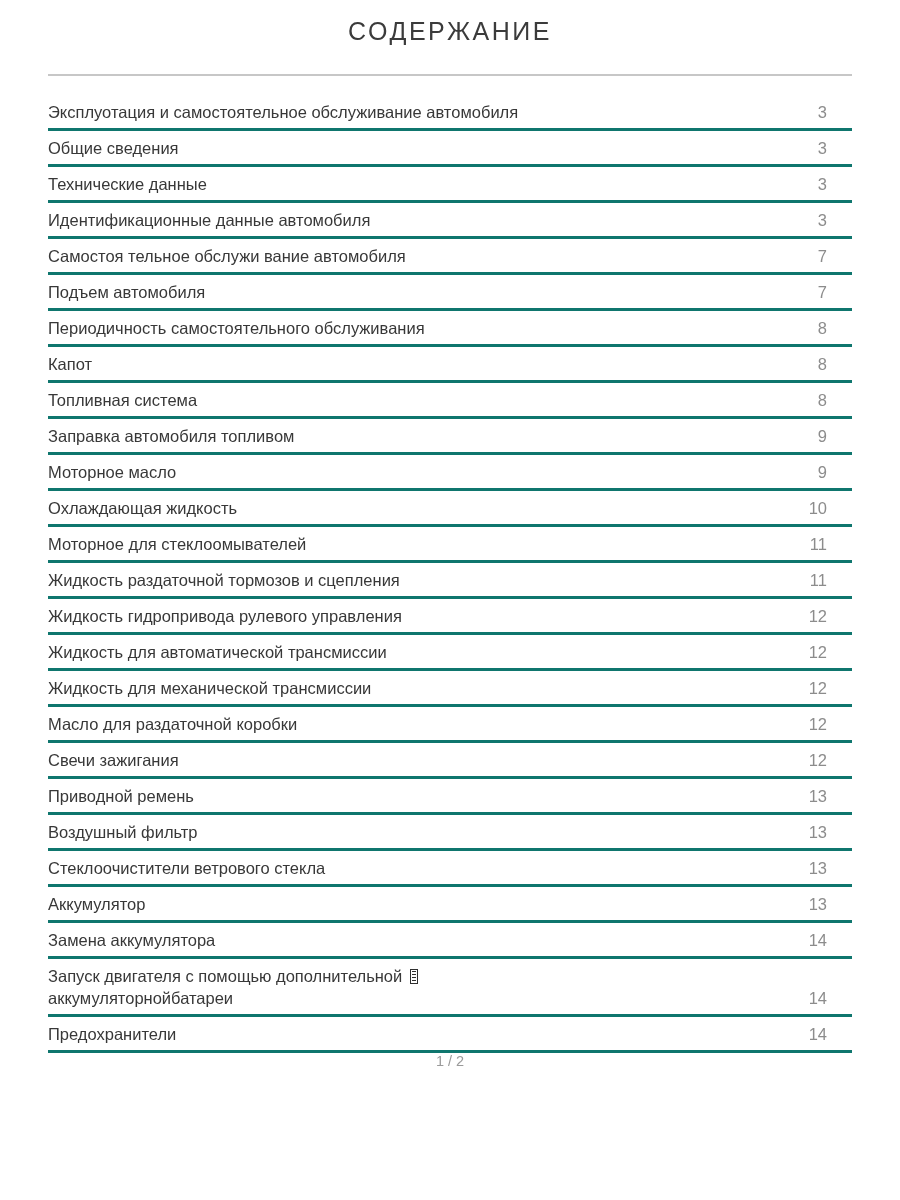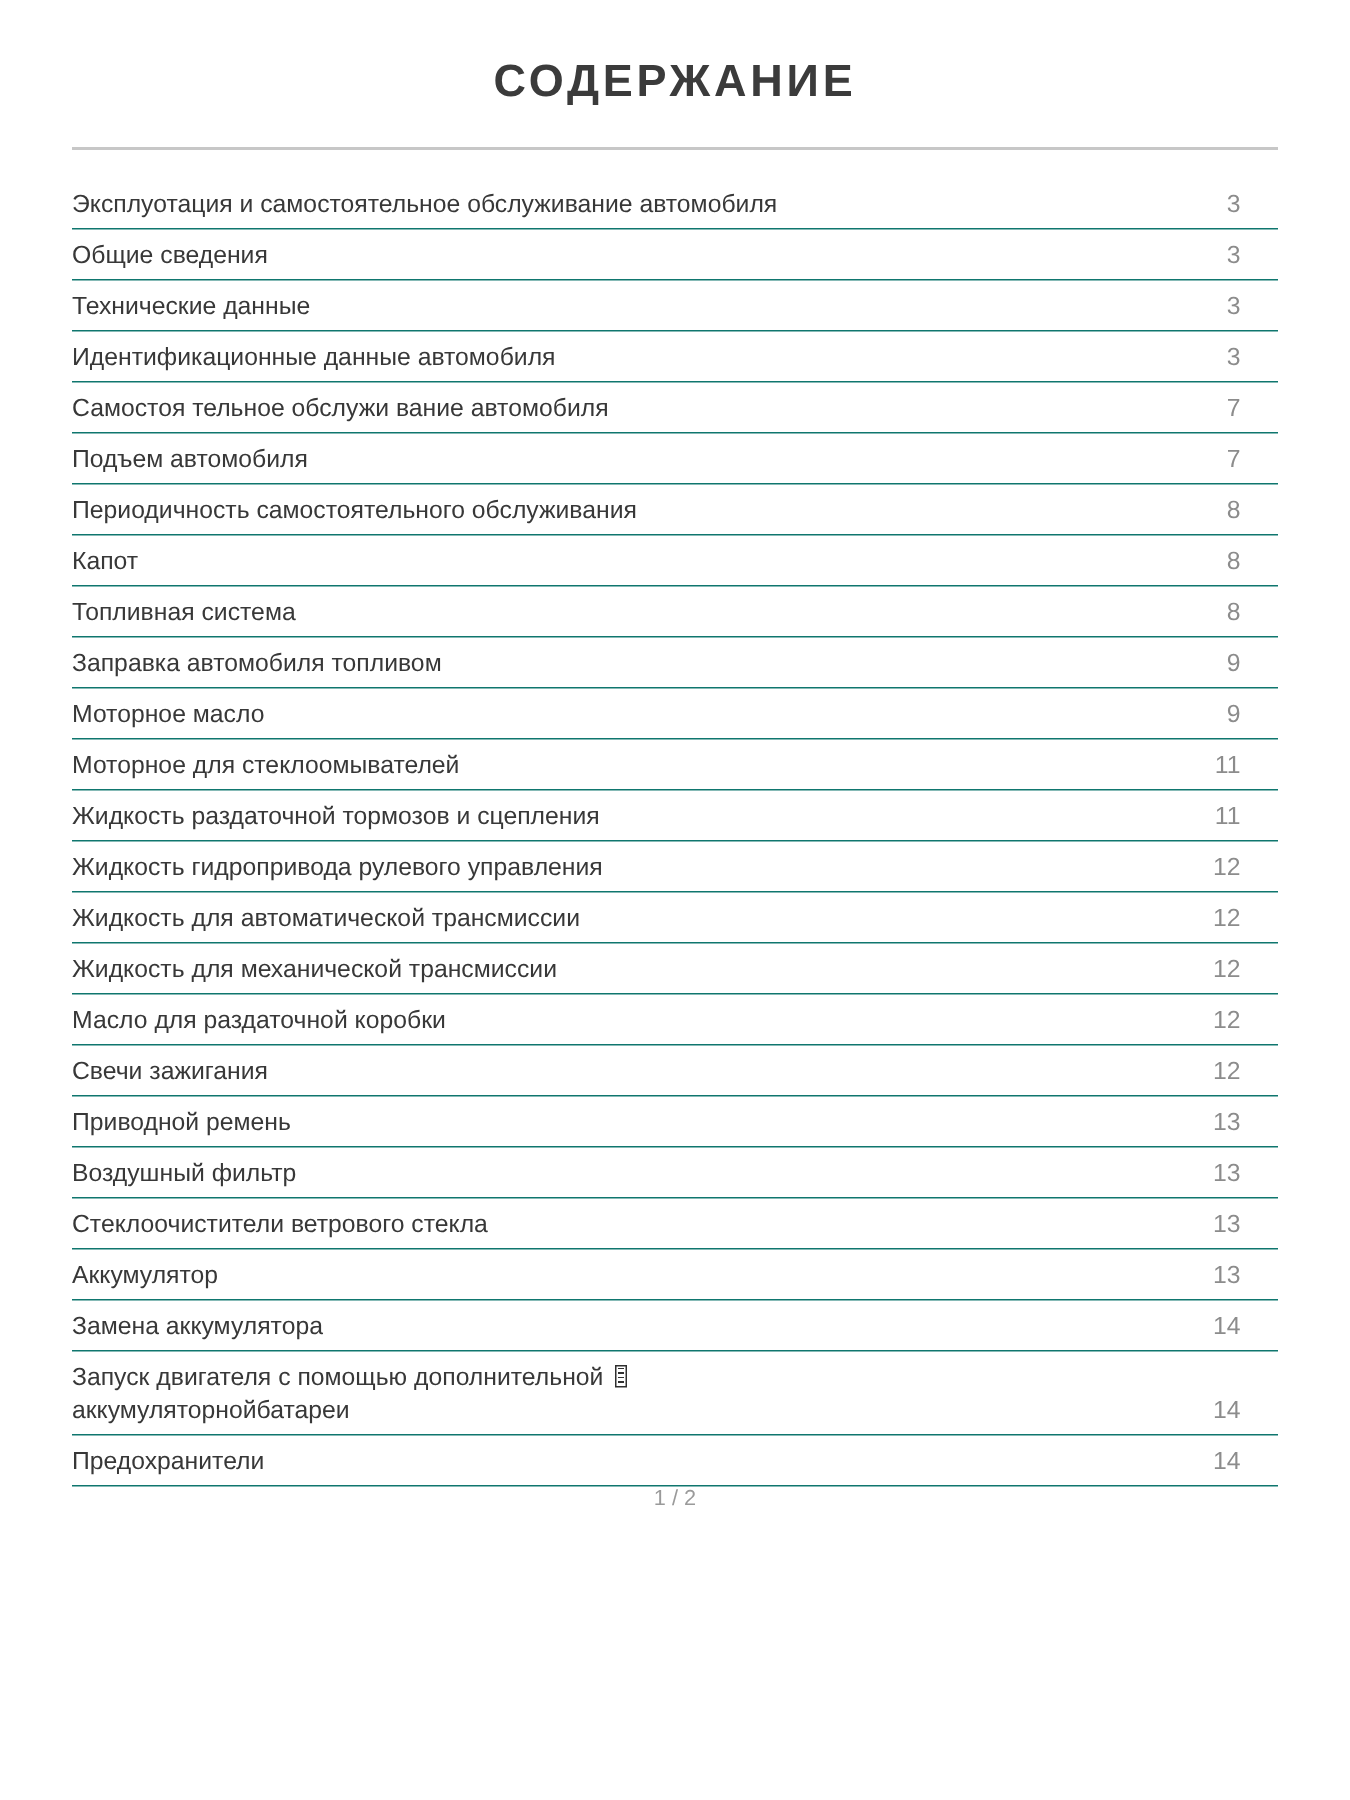--- a/index.html
+++ b/index.html
@@ -10,42 +10,42 @@
     font-family: "Liberation Sans", sans-serif;
     overflow: hidden;
   }
   .page {
     width: 900px; height: 1200px;
     padding: 0 48px;
     position: relative;
   }
   .title {
     margin: 0;
-    padding-top: 42px;
+    padding-top: 18px;
     text-align: center;
-    font-size: 30px;
+    font-size: 25px;
     line-height: 26px;
-    font-weight: 700;
+    font-weight: 400;
     letter-spacing: 2.5px;
     color: #3b3b3b;
   }
   .title-rule {
     height: 2px;
     background: #c7c7c7;
     margin-top: 30px;
   }
   .toc {
     margin-top: 19px;
   }
   .toc-row {
     display: flex;
     justify-content: space-between;
     align-items: flex-end;
     padding: 6px 0 5px 0;
-    border-bottom: 1px solid #0f766e;
+    border-bottom: 3px solid #0f766e;
     cursor: pointer;
     gap: 29px;
   }
   .toc-label {
     font-size: 16.5px;
     line-height: 22px;
     color: #383838;
     padding-right: 20px;
   }
   .toc-page {
@@ -130,20 +130,24 @@
   <div class="toc-row">
     <div class="toc-label">Заправка автомобиля топливом</div>
     <div class="toc-page">9</div>
   </div>
 
   <div class="toc-row">
     <div class="toc-label">Моторное масло</div>
     <div class="toc-page">9</div>
   </div>
 
+  <div class="toc-row">
+    <div class="toc-label">Охлаждающая жидкость</div>
+    <div class="toc-page">10</div>
+  </div>
 
   <div class="toc-row">
     <div class="toc-label">Моторное для стеклоомывателей</div>
     <div class="toc-page">11</div>
   </div>
 
   <div class="toc-row">
     <div class="toc-label">Жидкость раздаточной тормозов и сцепления</div>
     <div class="toc-page">11</div>
   </div>

